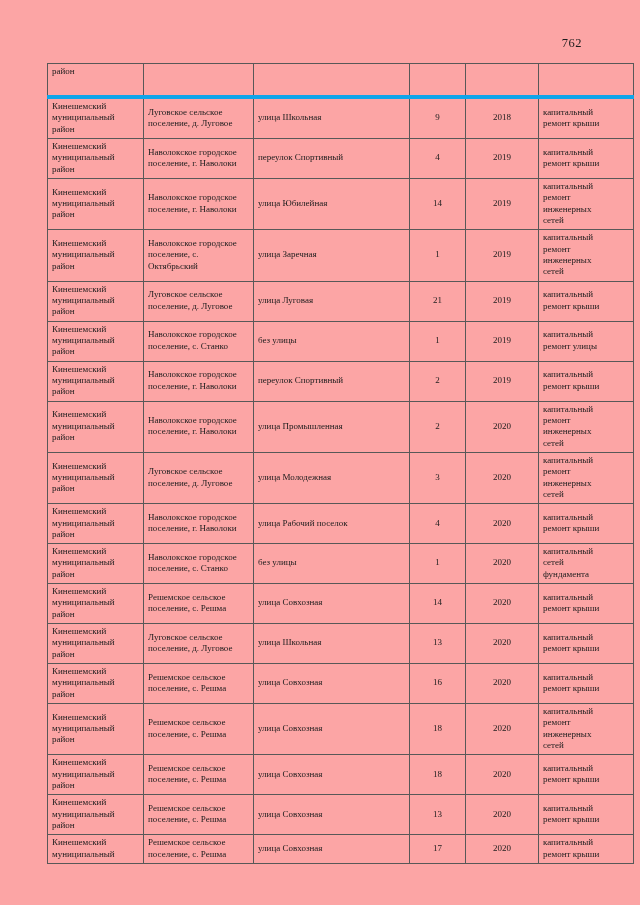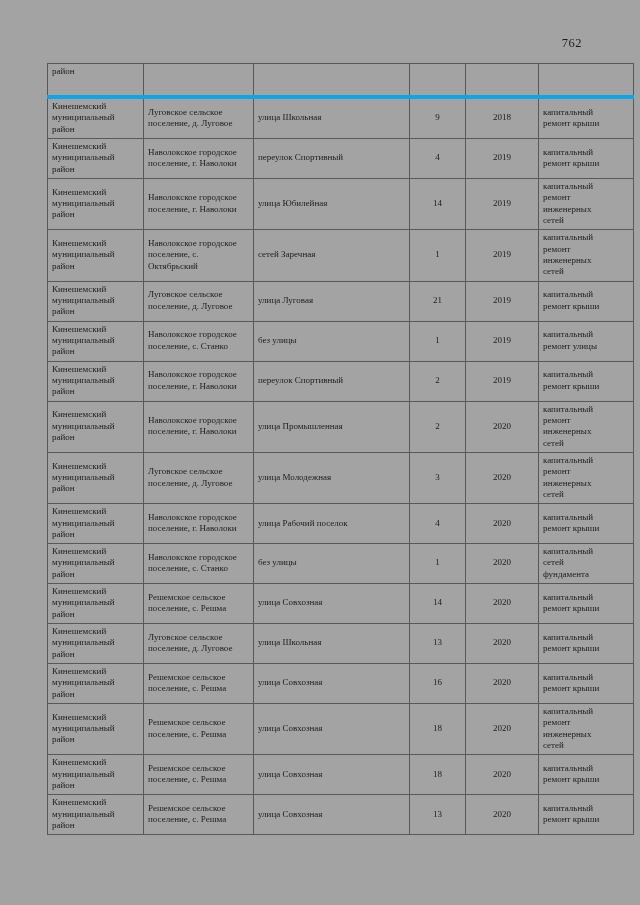--- a/index.html
+++ b/index.html
@@ -4,21 +4,21 @@
 <style>
   html, body {
     margin: 0;
     padding: 0;
     background: #ffffff;
   }
   .page {
     position: relative;
     width: 640px;
     height: 905px;
-    background: #a3a3a3;
+    background: #fca5a5;
     font-family: "Liberation Serif", "DejaVu Serif", serif;
     color: #1c1c1c;
     overflow: hidden;
   }
   .page-number {
     position: absolute;
     top: 36px;
     right: 58px;
     font-size: 12.5px;
     letter-spacing: 0.5px;
@@ -117,21 +117,21 @@
       <td class="c-work">
         <div class="work-wrap">капитальный ремонт инженерных сетей</div>
       </td>
     </tr>
 
     <tr>
       <td class="c-district">Кинешемский муниципальный район</td>
       <td class="c-settlement">
         <div class="settle-wrap">Наволокское городское поселение, с. Октябрьский</div>
       </td>
-      <td class="c-street">сетей Заречная</td>
+      <td class="c-street">улица Заречная</td>
       <td class="c-house">1</td>
       <td class="c-year">2019</td>
       <td class="c-work">
         <div class="work-wrap">капитальный ремонт инженерных сетей</div>
       </td>
     </tr>
 
     <tr>
       <td class="c-district">Кинешемский муниципальный район</td>
       <td class="c-settlement">
@@ -294,16 +294,28 @@
         <div class="settle-wrap">Решемское сельское поселение, с. Решма</div>
       </td>
       <td class="c-street">улица Совхозная</td>
       <td class="c-house">13</td>
       <td class="c-year">2020</td>
       <td class="c-work">
         <div class="work-wrap">капитальный ремонт крыши</div>
       </td>
     </tr>
 
+    <tr>
+      <td class="c-district">Кинешемский муниципальный</td>
+      <td class="c-settlement">
+        <div class="settle-wrap">Решемское сельское поселение, с. Решма</div>
+      </td>
+      <td class="c-street">улица Совхозная</td>
+      <td class="c-house">17</td>
+      <td class="c-year">2020</td>
+      <td class="c-work">
+        <div class="work-wrap">капитальный ремонт крыши</div>
+      </td>
+    </tr>
   </tbody>
   </table>
 
 </div>
 
 </body></html>

